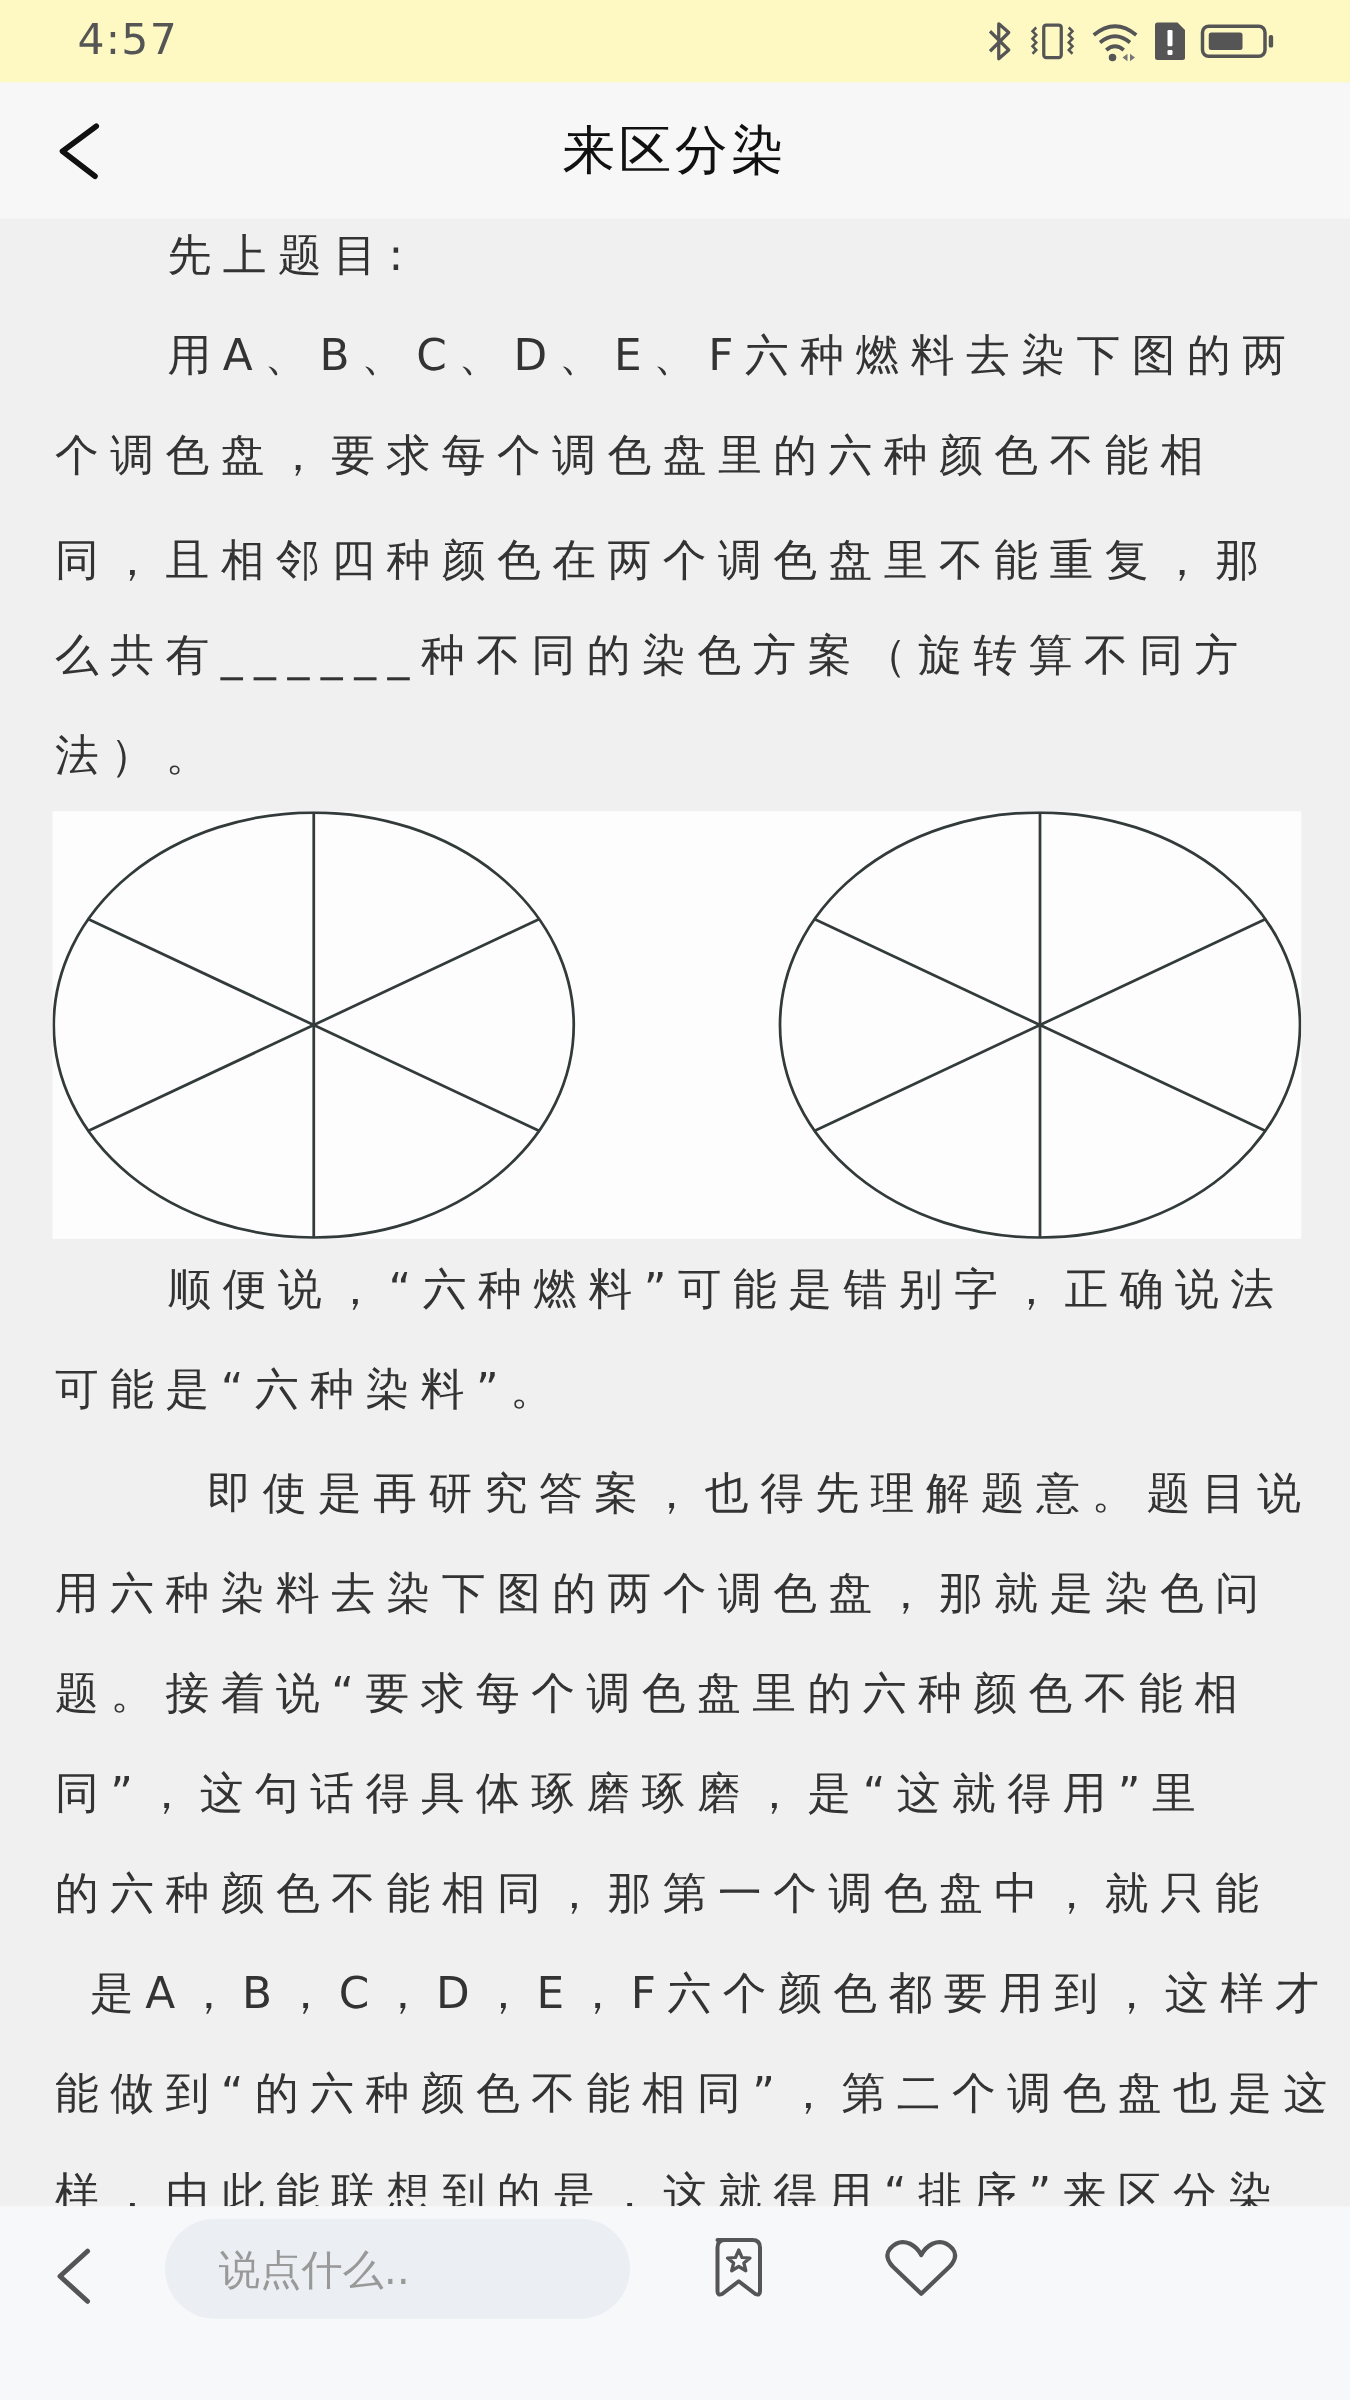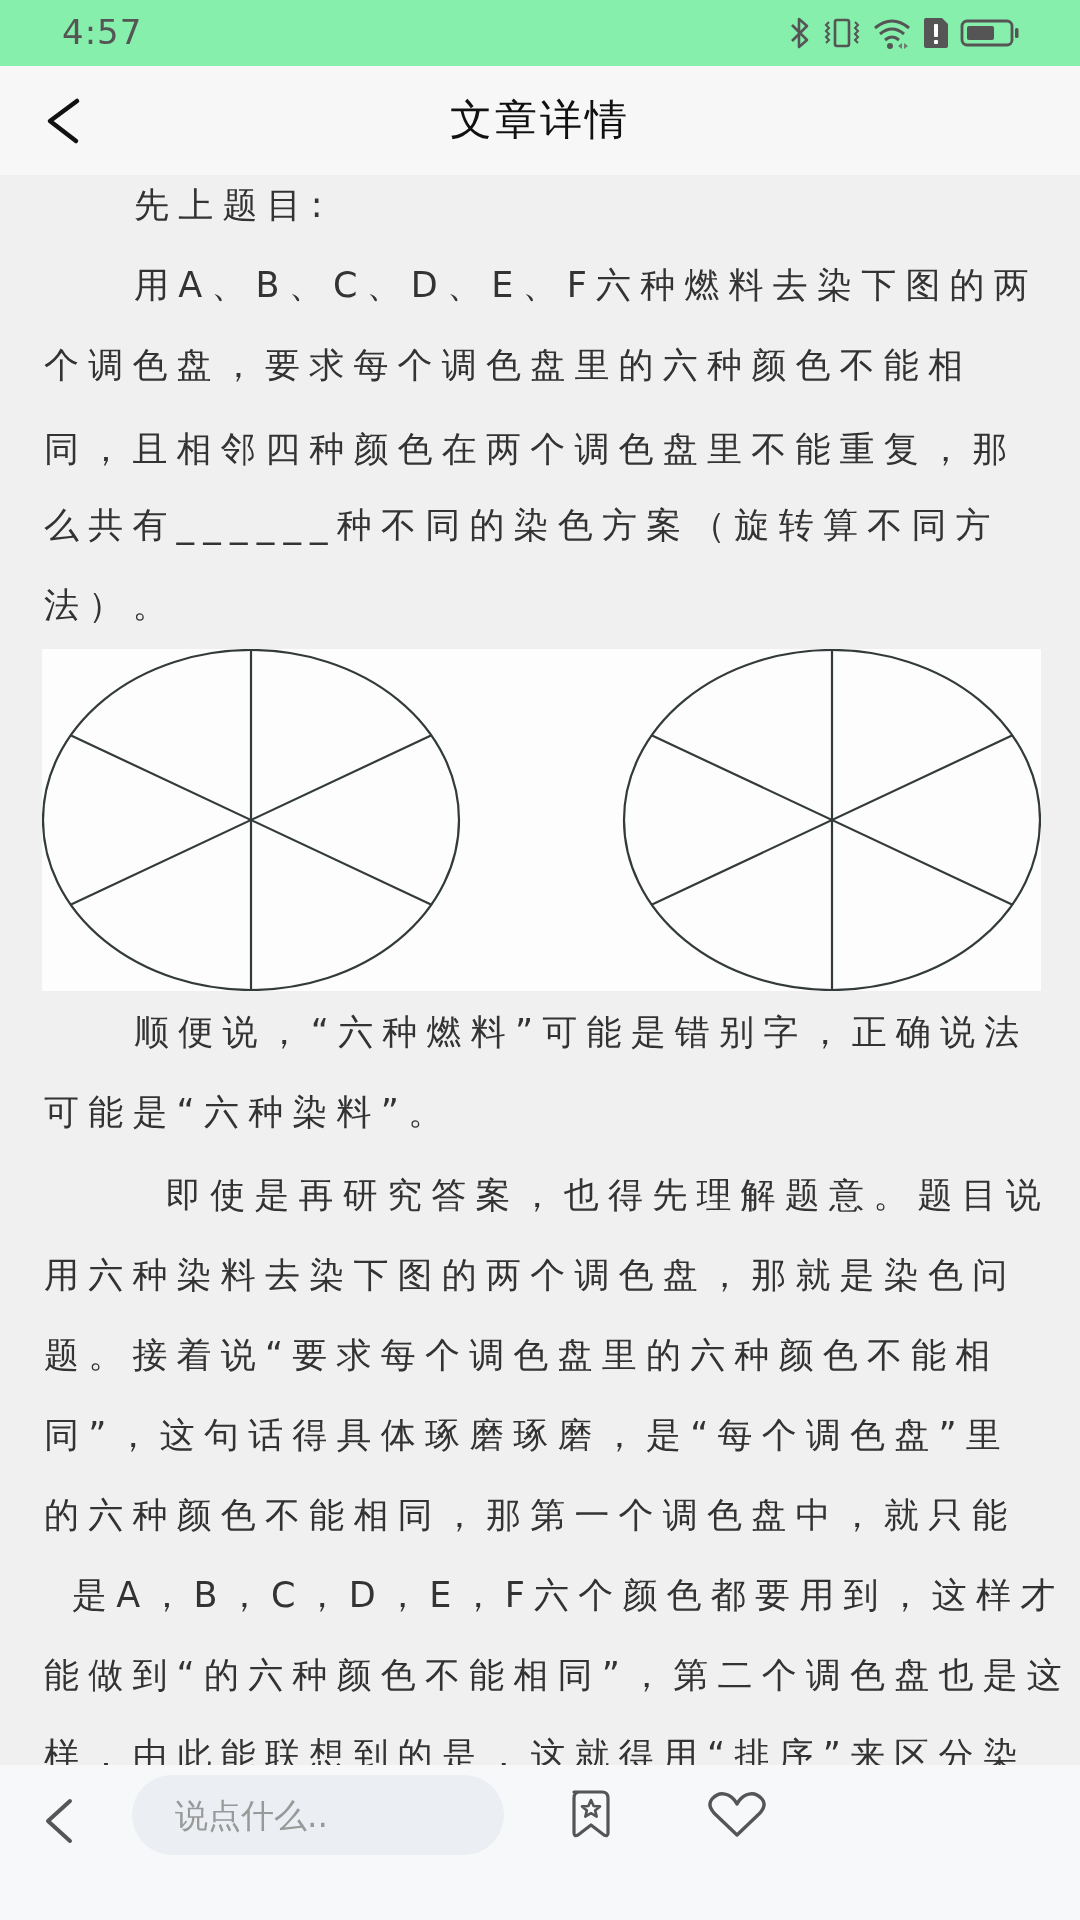--- a/index.html
+++ b/index.html
@@ -7,21 +7,21 @@
     width: 1080px; height: 1920px;
     overflow: hidden;
     background: #f0f0f0;
     font-family: "DejaVu Sans", "Liberation Sans", sans-serif;
   }
   .screen { position: relative; width: 1080px; height: 1920px; overflow: hidden; }
 
   
   .status-bar {
     position: absolute; left: 0; top: 0; width: 1080px; height: 66px;
-    background: #86efac;
+    background: #fef9c3;
   }
   .status-time {
     position: absolute; left: 62px; top: 12px;
     font-size: 34px; color: #555; letter-spacing: 1px;
   }
   .status-icons { position: absolute; right: 60px; top: 14px; height: 38px; display: flex; align-items: center; gap: 10px; }
   .status-icons svg { display: block; }
 
   
   .header {
@@ -114,21 +114,21 @@
       </span>
     </div>
   </div>
 
   <div class="header">
     <div class="back-btn">
       <svg width="50" height="56" viewBox="0 0 50 56">
         <path d="M37 7 L10 27 L36 47" fill="none" stroke="#111" stroke-width="4.5" stroke-linecap="round" stroke-linejoin="round"></path>
       </svg>
     </div>
-    <div class="header-title">文章详情</div>
+    <div class="header-title">来区分染</div>
   </div>
 
   <div class="article">
 
     <div class="para" style="top:10px;">
       <div class="line indent" style="top:0px;text-align:center;">先上题目:</div>
     </div>
 
     <div class="para" style="top:90px;">
       <div class="line indent" style="top:0px;">用A、B、C、D、E、F六种燃料去染下图的两</div>
@@ -157,21 +157,21 @@
 
     <div class="para" style="top:837px;">
       <div class="line indent" style="top:0px;">顺便说，“六种燃料”可能是错别字，正确说法</div>
       <div class="line" style="top:80px;">可能是“六种染料”。</div>
     </div>
 
     <div class="para" style="top:1000px;">
       <div class="line indent" style="top:0px;margin-left:32px;">即使是再研究答案，也得先理解题意。题目说</div>
       <div class="line" style="top:80px;">用六种染料去染下图的两个调色盘，那就是染色问</div>
       <div class="line" style="top:160px;">题。接着说“要求每个调色盘里的六种颜色不能相</div>
-      <div class="line" style="top:240px;">同”，这句话得具体琢磨琢磨，是“每个调色盘”里</div>
+      <div class="line" style="top:240px;">同”，这句话得具体琢磨琢磨，是“这就得用”里</div>
       <div class="line" style="top:320px;">的六种颜色不能相同，那第一个调色盘中，就只能</div>
       <div class="line" style="top:400px;margin-left:28px;">是A，B，C，D，E，F六个颜色都要用到，这样才</div>
       <div class="line" style="top:480px;">能做到“的六种颜色不能相同”，第二个调色盘也是这</div>
       <div class="line" style="top:560px;">样，由此能联想到的是，这就得用“排序”来区分染</div>
     </div>
   </div>
 
   <div class="bottom-bar">
     <div class="bb-back">
       <svg width="40" height="56" viewBox="0 0 40 56">

